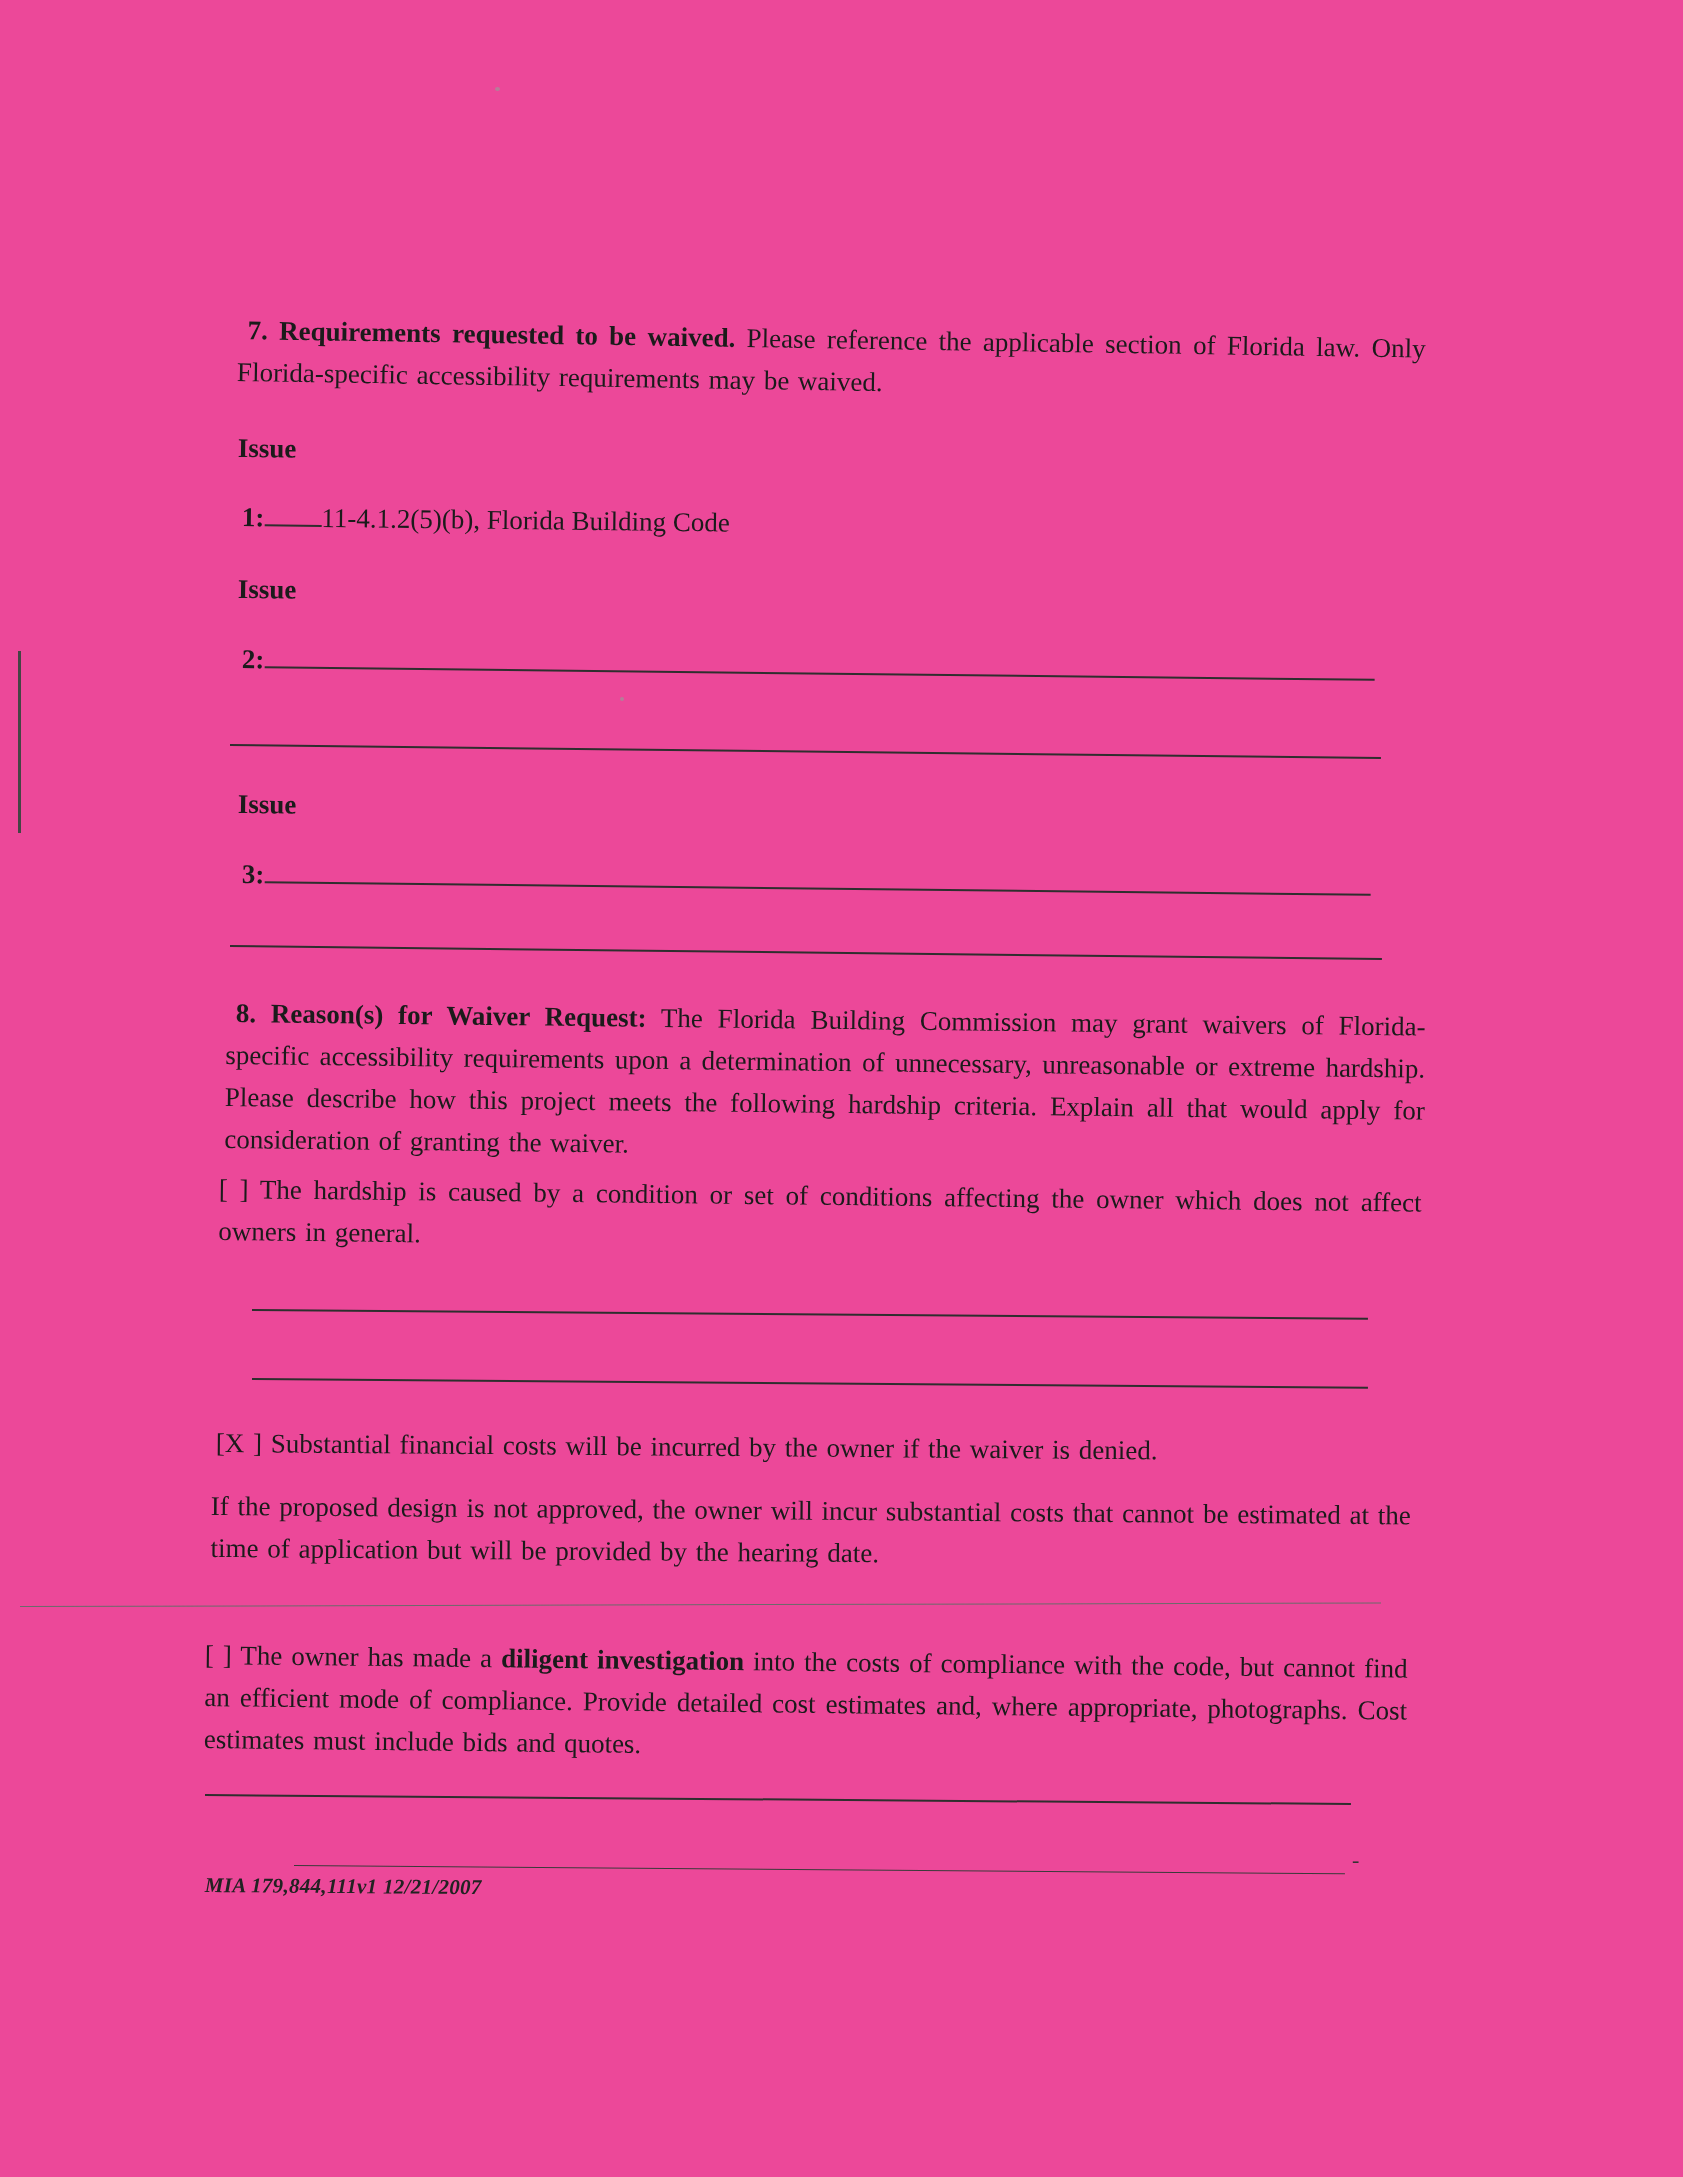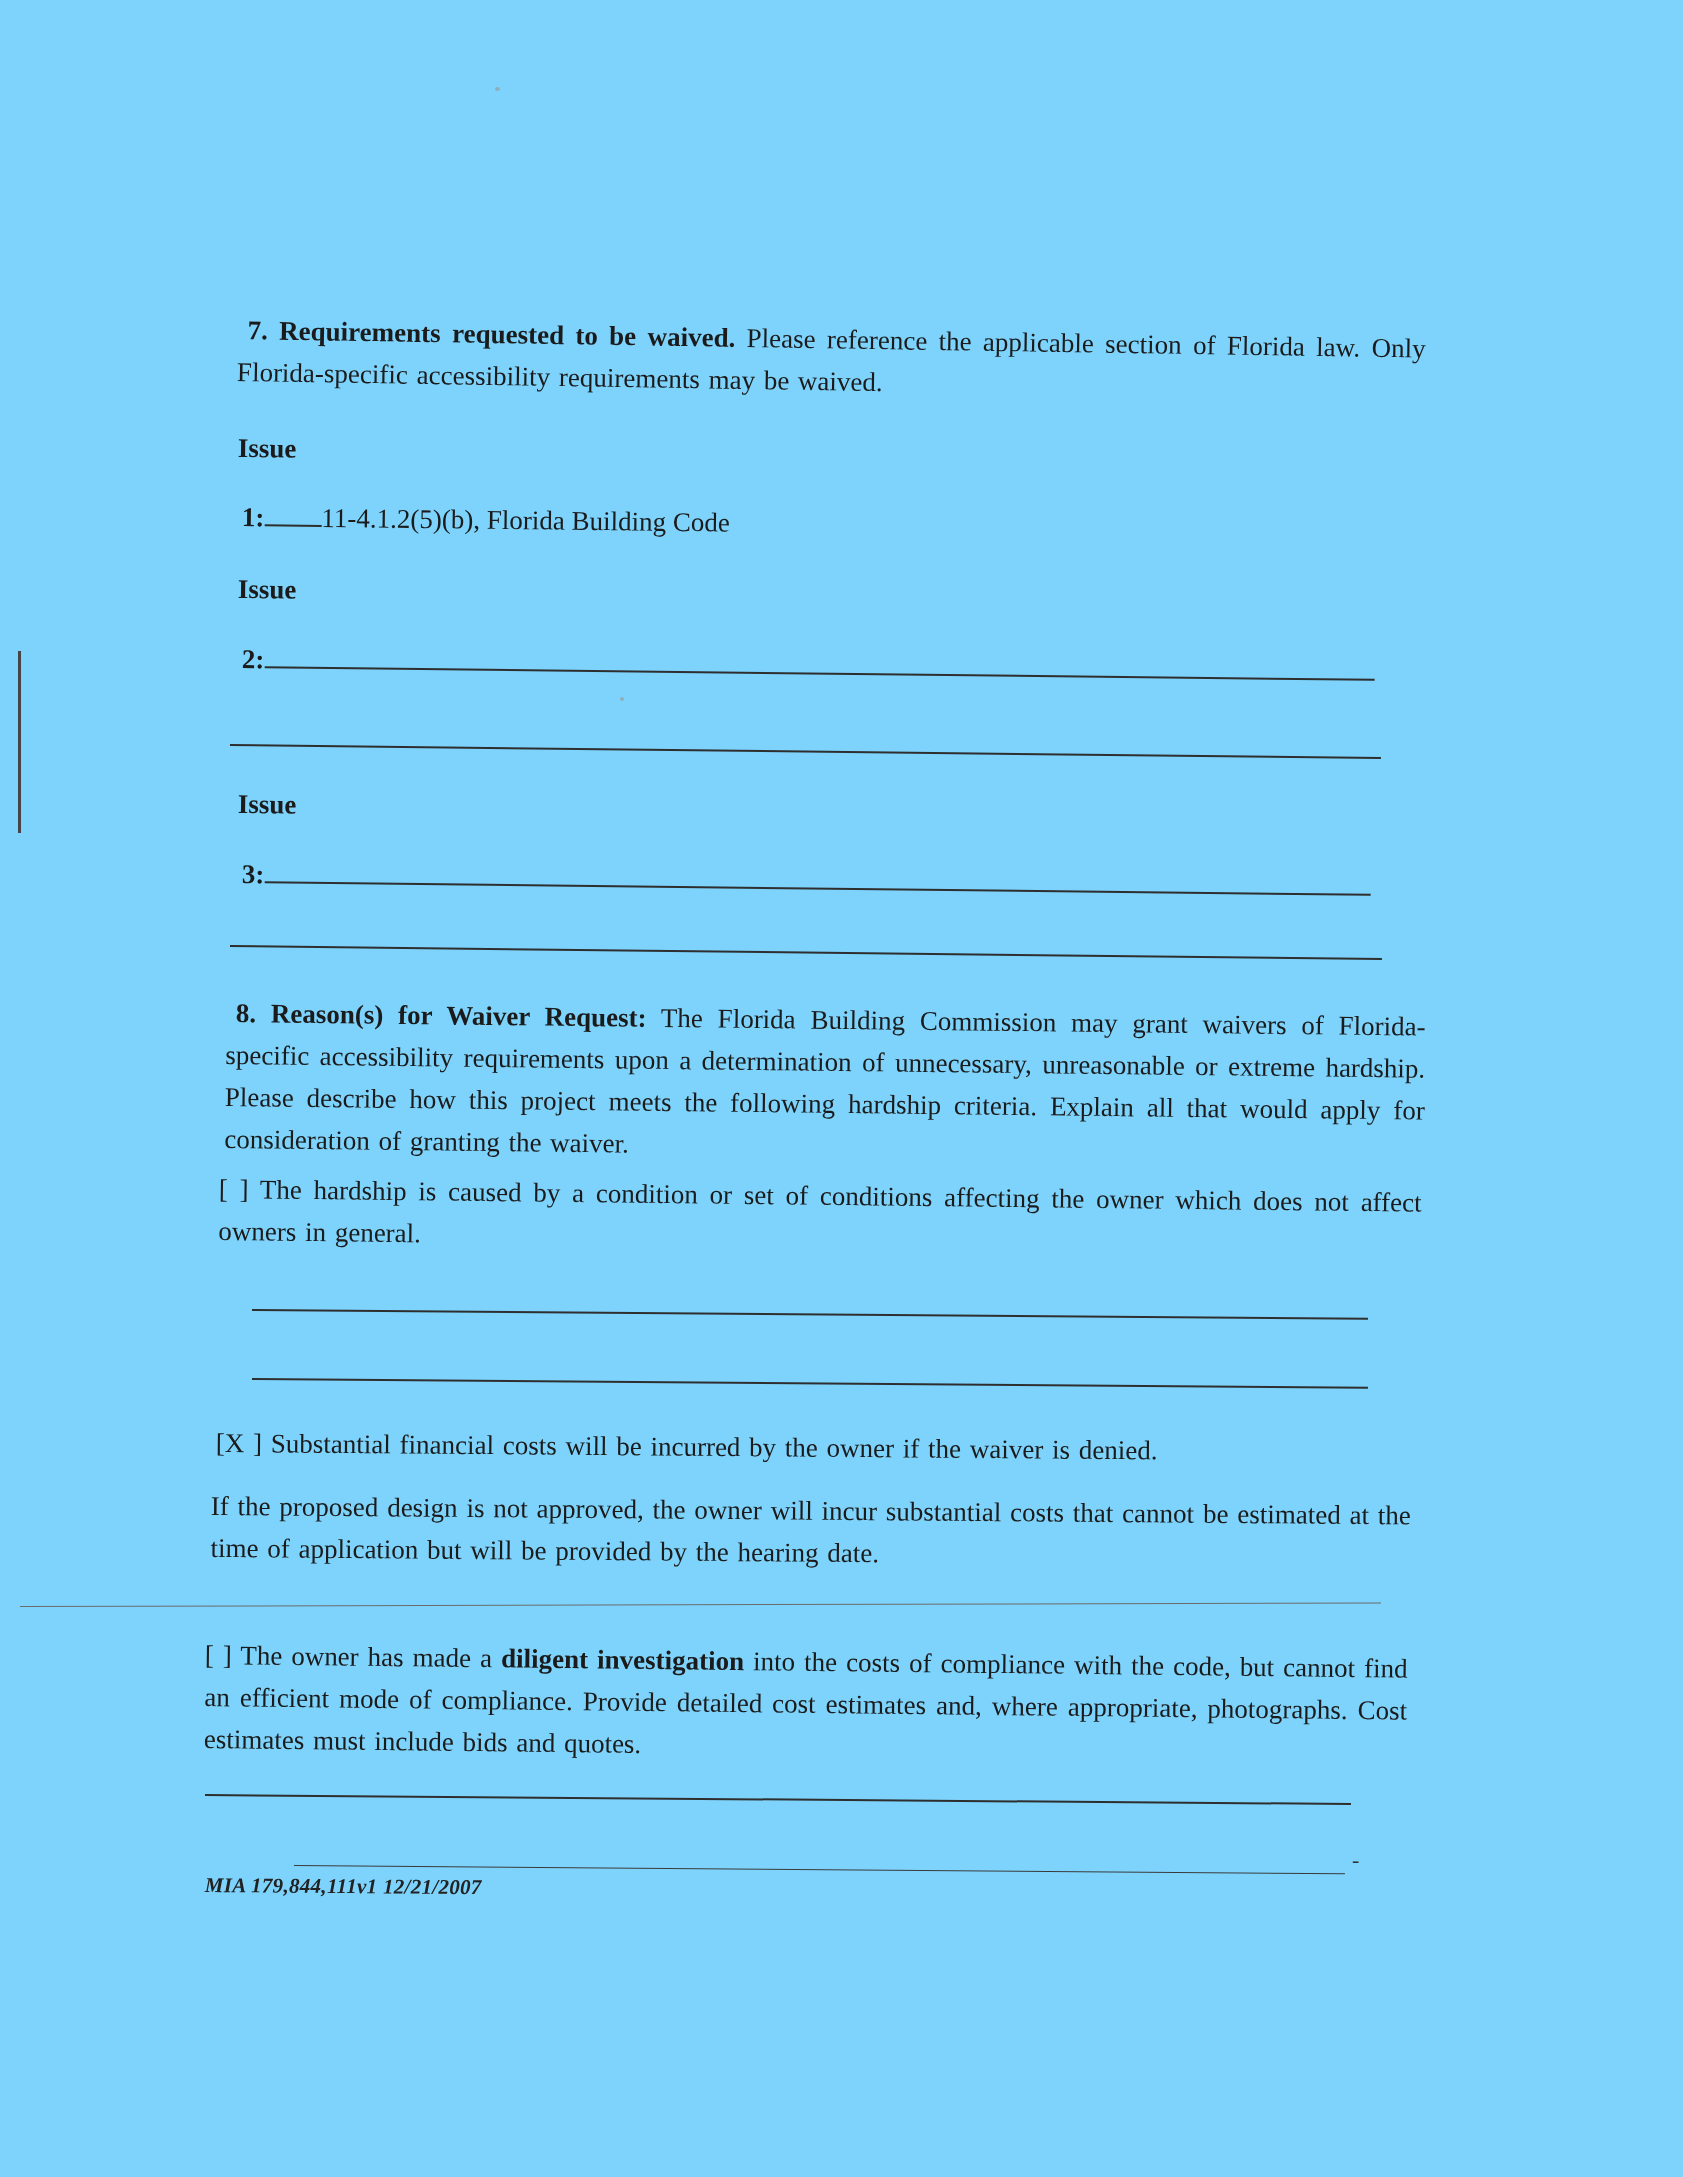--- a/index.html
+++ b/index.html
@@ -1,19 +1,19 @@
 <!DOCTYPE html>
 <html><head>
 <meta charset="utf-8">
 <style>
   * { margin:0; padding:0; box-sizing:border-box; }
   html,body { background:#ffffff; }
   .page {
     position:relative; width:1683px; height:2177px;
-    background:#7dd3fc; overflow:hidden;
+    background:#ec4899; overflow:hidden;
     font-family:"Liberation Serif", serif;
     color:#1b1b1b;
   }
   .abs { position:absolute; }
   .para {
     font-size:27px; line-height:42px;
     text-align:justify; word-spacing:2px;
   }
   .indent { text-indent:10px; }
   .line { font-size:27px; line-height:34px; white-space:nowrap; }

